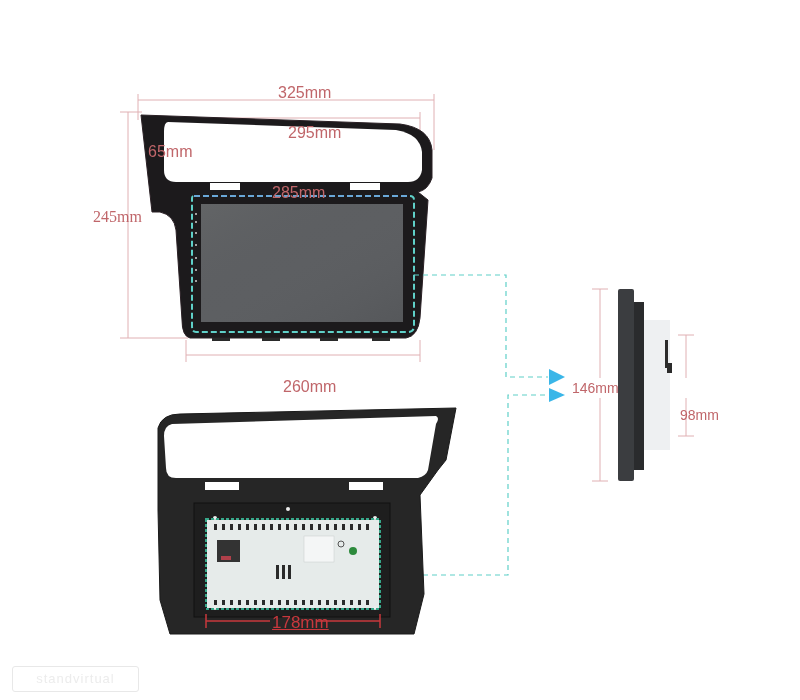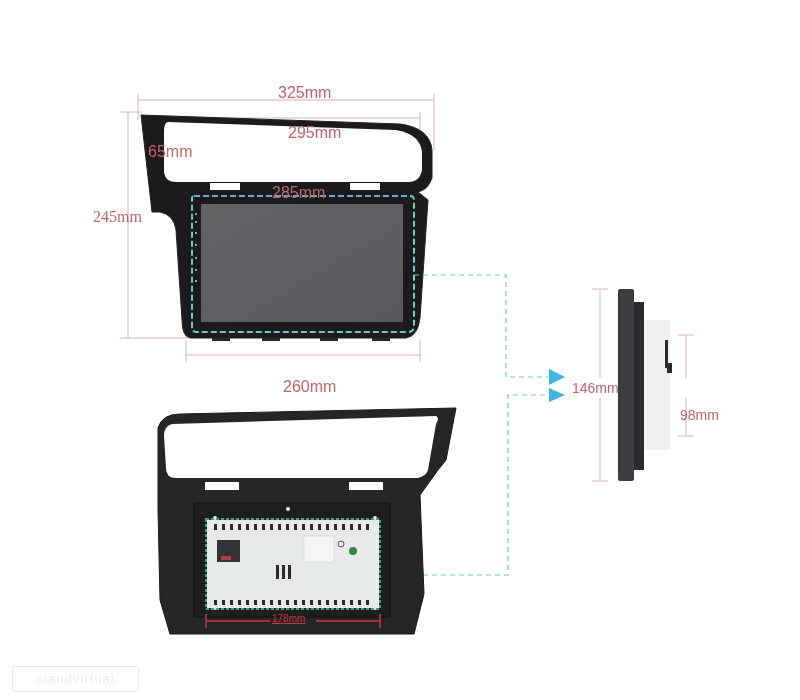--- a/index.html
+++ b/index.html
@@ -182,15 +182,15 @@
 </svg>
 
 <span class="dim" style="left:278px;top:84px;">325mm</span>
 <span class="dim" style="left:288px;top:124px;">295mm</span>
 <span class="dim" style="left:148px;top:143px;">65mm</span>
 <span class="dim" style="left:272px;top:156px;margin-top:28px;">285mm</span>
 <span class="dim" style="left:93px;top:208px;font-family:Liberation Serif, serif;">245mm</span>
 <span class="dim" style="left:283px;top:378px;">260mm</span>
 <span class="dim big" style="left:572px;top:380px;">146mm</span>
 <span class="dim big" style="left:680px;top:380px;margin-top:27px;">98mm</span>
-<span class="dim big" style="left:272px;top:613px;color:#c8383d;font-size:10px;text-decoration:underline;">178mm</span>
+<span class="dim big" style="left:272px;top:613px;color:#c8383d;font-size:17px;text-decoration:underline;">178mm</span>
 
 <div class="watermark">standvirtual</div>
 
 </body></html>

